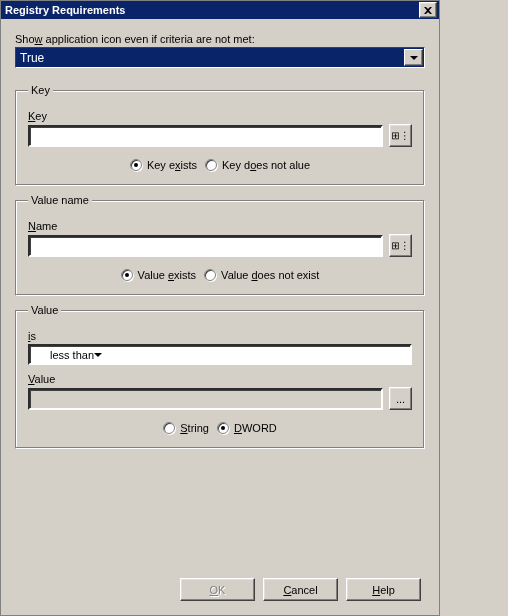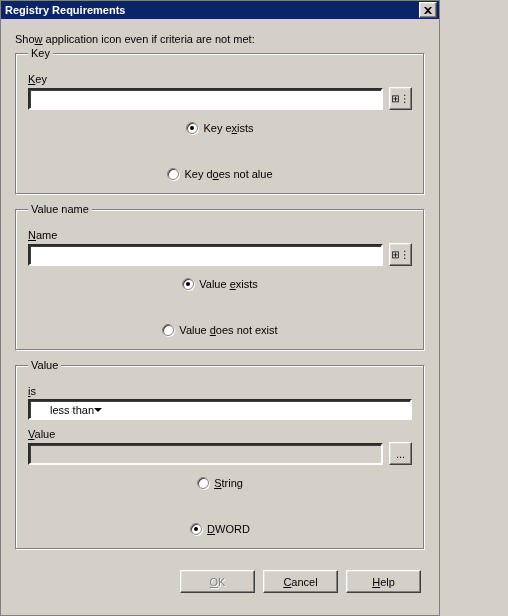--- a/index.html
+++ b/index.html
@@ -171,23 +171,22 @@
     padding: 0;
   }
   .btn.disabled, .btn[disabled] {
     color: #808080;
     text-shadow: 1px 1px 0 #fff;
   }
   .radio-row {
     display: flex;
     align-items: center;
     justify-content: center;
-    gap: 34px;
+    gap: 8px;
     margin-top: 12px;
-    flex-direction: column;
   }
   .radio-item {
     display: flex;
     align-items: center;
     gap: 5px;
   }
   .radio {
     width: 12px; height: 12px;
     border-radius: 50%;
     background: #fff;
@@ -218,21 +217,21 @@
     font-family: inherit;
     font-size: 11px;
     padding: 2px 22px 2px 20px;
     position: relative;
     display: flex;
     align-items: center;
   }
   .button-row {
     position: absolute;
     right: 18px;
-    bottom: 22px;
+    bottom: 14px;
     display: flex;
     gap: 8px;
   }
   .browse-glyph {
     font-size: 10px;
     line-height: 8px;
     letter-spacing: 0px;
   }
 </style>
 </head>
@@ -250,20 +249,26 @@
       </div>
     </div>
   </div>
 
   <div class="client">
 
 
     <span class="label">
       <span>Sho</span><span class="mnemonic">w</span><span> application icon even if criteria are not met:</span>
     </span>
+    <div class="combo">
+      <span>True</span>
+      <div class="arrow-btn">
+        <div class="arrow-down"></div>
+      </div>
+    </div>
 
     <fieldset class="group">
       <legend>Key</legend>
       <span class="label">
         <span class="mnemonic">K</span><span>ey</span>
       </span>
       <div class="field-row">
         <input type="text" class="text-input" value="" style="">
         <button class="btn small" title="Browse">
           <span class="browse-glyph">⊞⋮</span>

